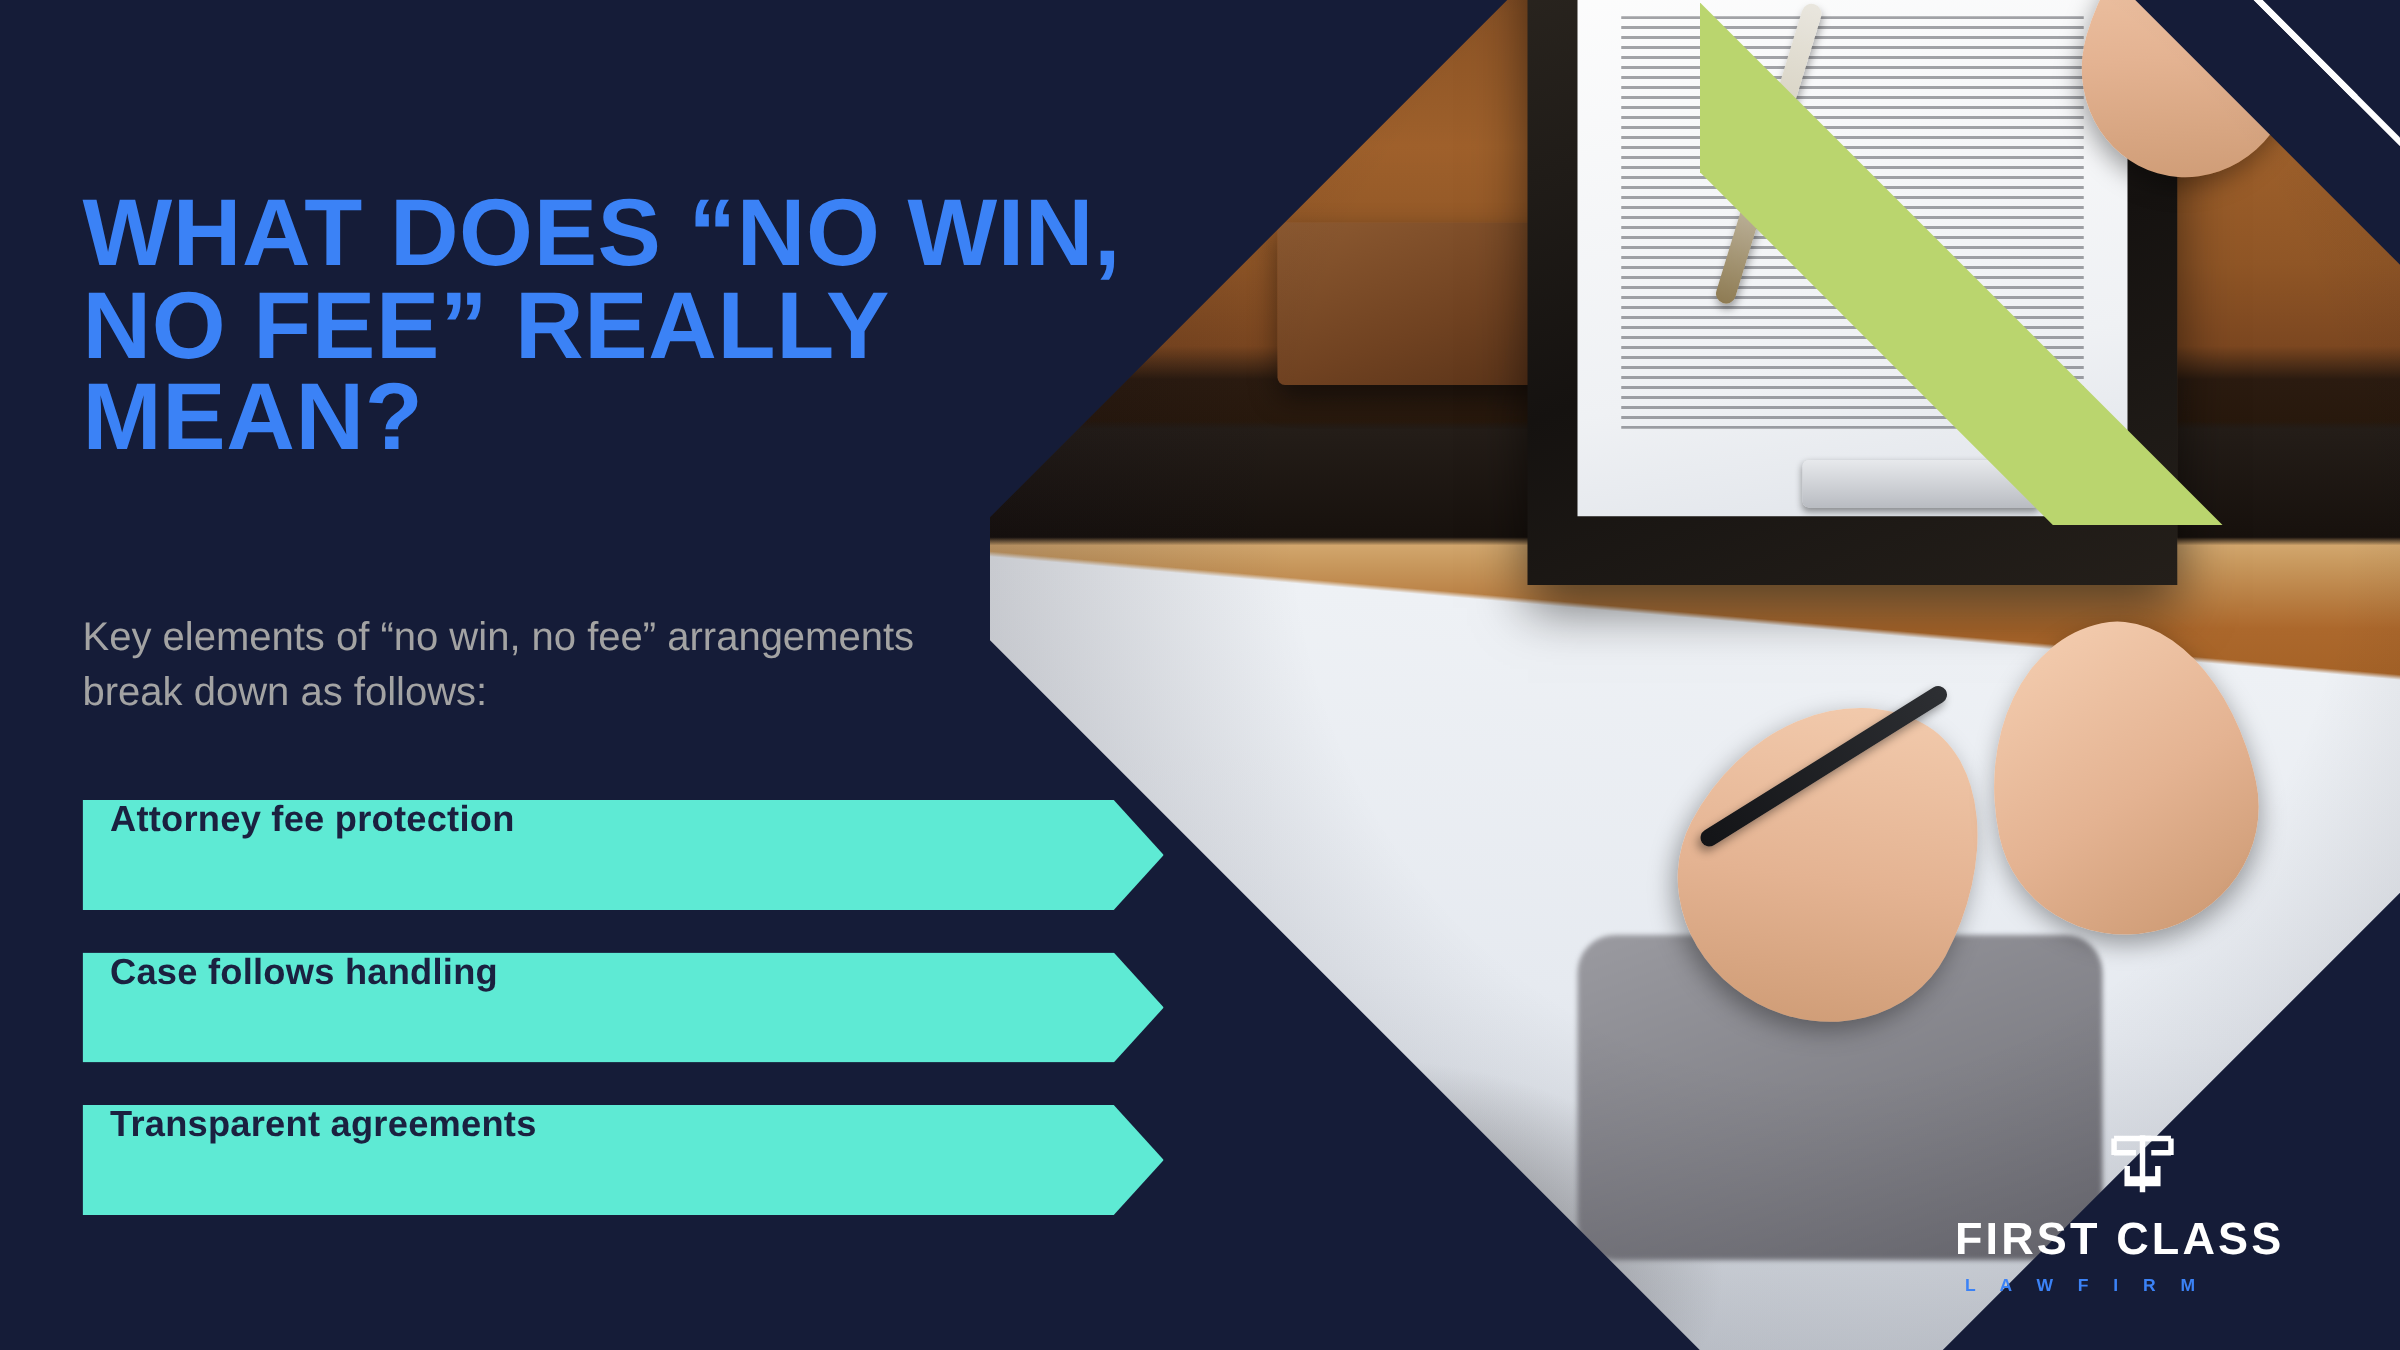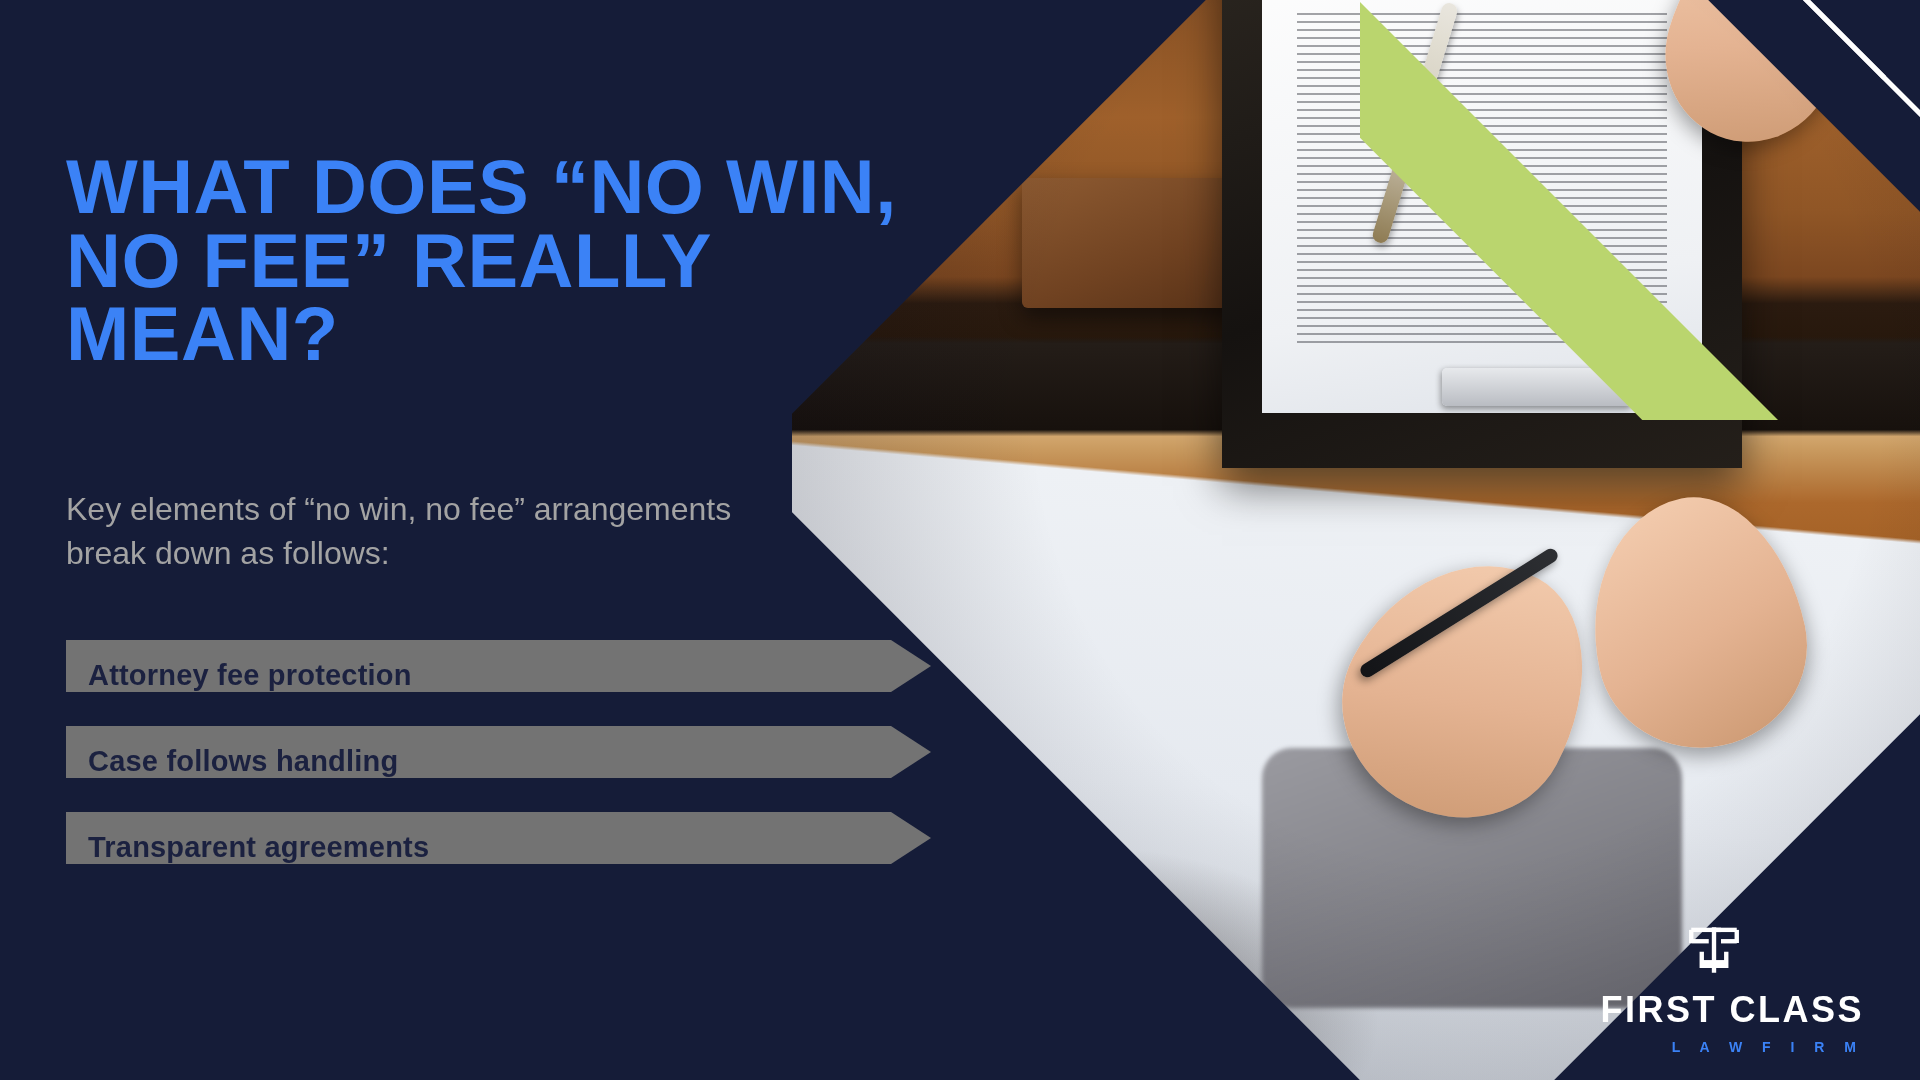--- a/index.html
+++ b/index.html
@@ -166,42 +166,42 @@
 
   
   #banners{
     position:absolute;
     left:66px; top:640px;
     width:890px;
   }
   .banner{
     position:relative;
     width:865px;
-    height:52px;
+    height:88px;
     margin-bottom:34px;
-    background:#737373;
+    background:#5eead4;
     clip-path:polygon(0 0, calc(100% - 40px) 0, 100% 50%, calc(100% - 40px) 100%, 0 100%);
     display:flex;
-    align-items:flex-end;
+    align-items:flex-start;
   }
   .banner .label{
     color:#1b2140;
     font-size:29px;
     font-weight:bold;
     letter-spacing:.2px;
     padding-left:22px;
     white-space:nowrap;
   }
 
   
   #logo{
     position:absolute;
-    right:56px; bottom:25px;
+    right:56px; bottom:44px;
     width:300px;
-    text-align:right;
+    text-align:left;
     z-index:6;
   }
   #logo-mark{
     display:block;
     margin:0 auto 14px auto;
     width:56px; height:56px;
   }
   #logo-name{
     color:#ffffff;
     font-size:36px;

